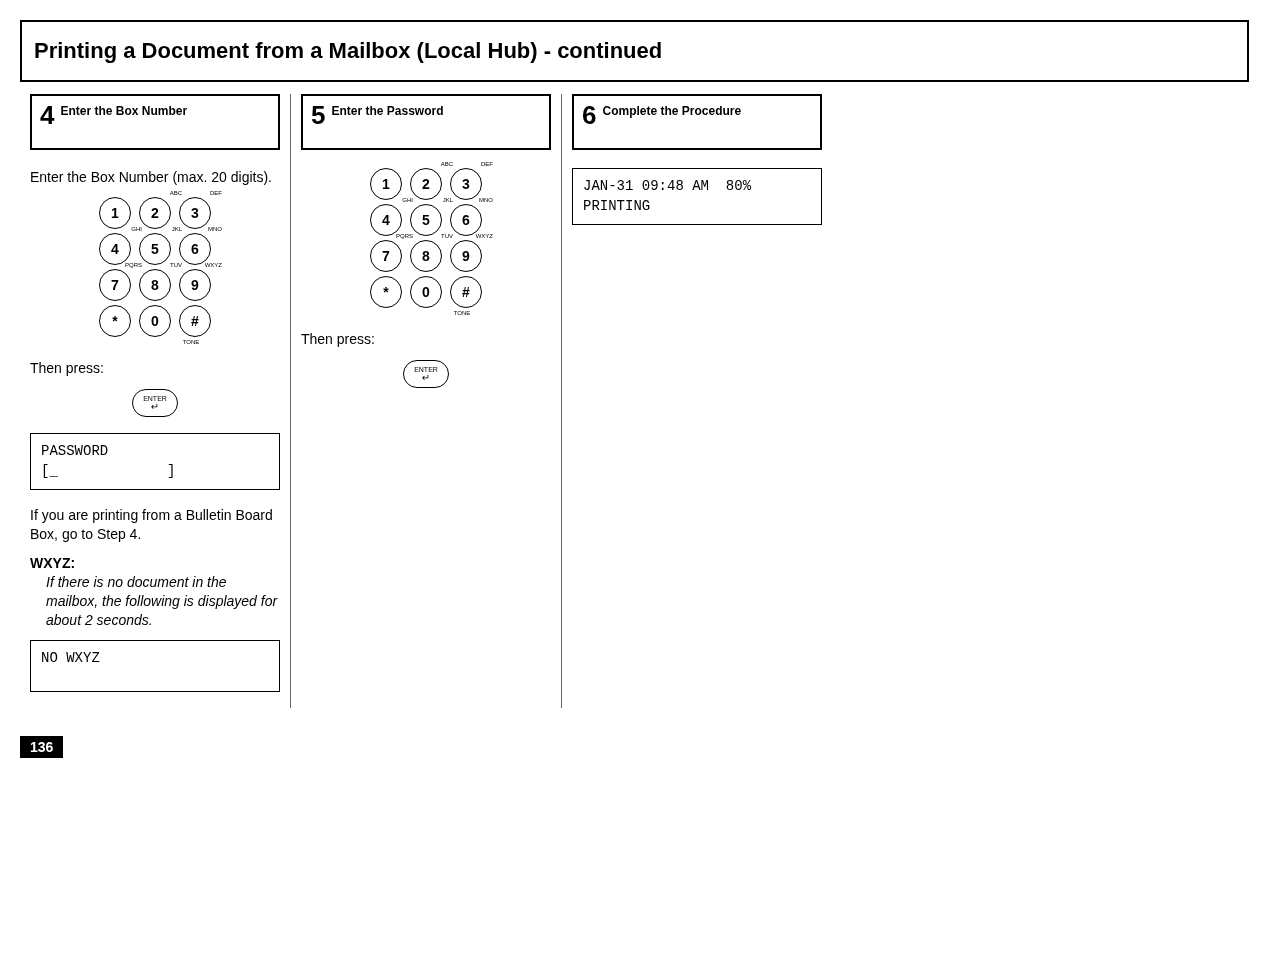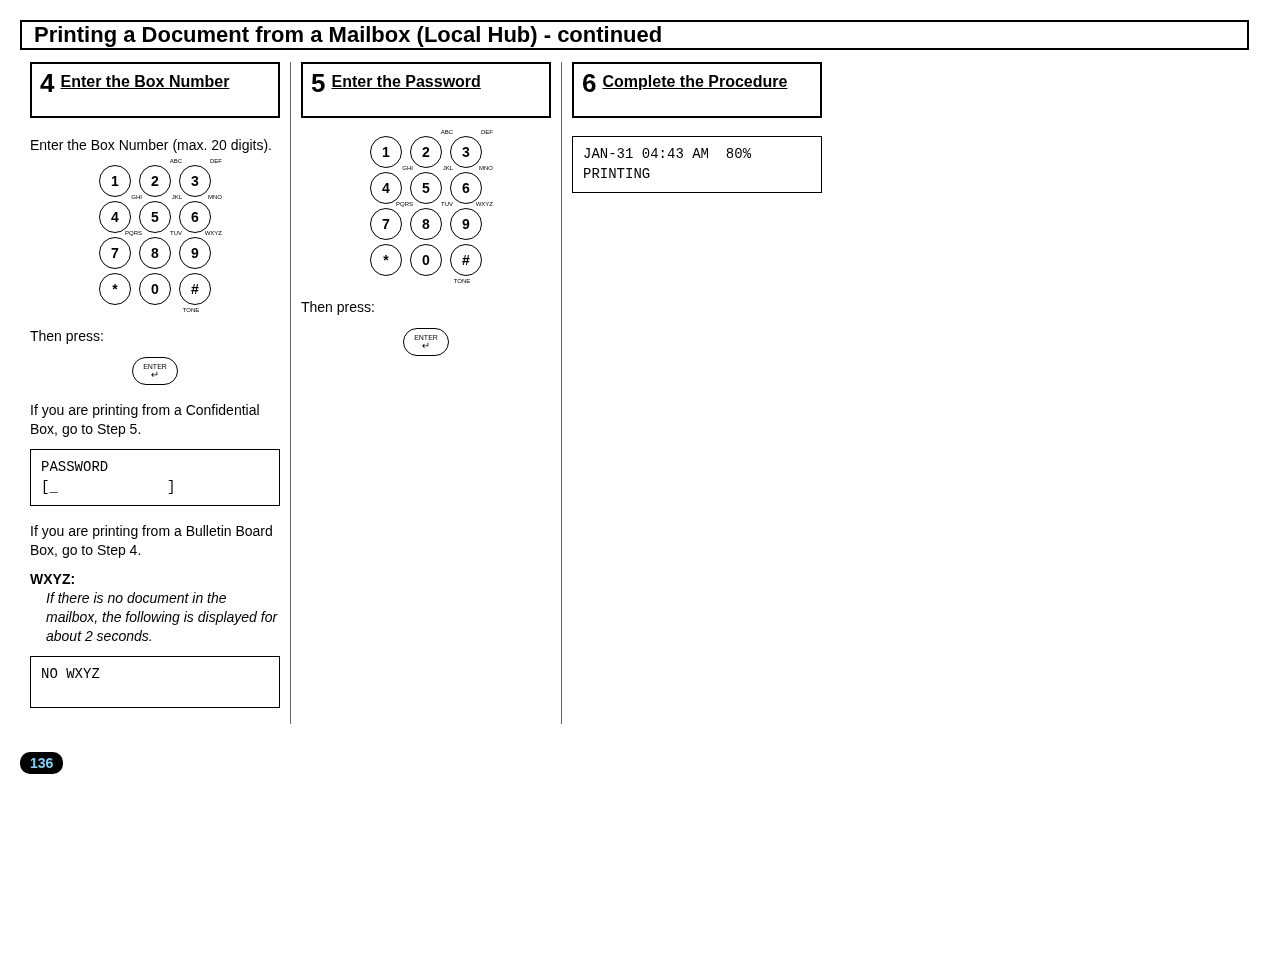--- a/index.html
+++ b/index.html
@@ -3,21 +3,21 @@
 <meta charset="utf-8">
 <style>
   body {
     font-family: Helvetica, Arial, sans-serif;
     font-size: 14px;
     margin: 20px;
     color: #000;
   }
   .page-title-box {
     border: 2px solid #000;
-    padding: 0 12px;
+    padding: 16px 12px;
     margin-bottom: 12px;
   }
   .page-title {
     font-size: 22px;
     font-weight: bold;
   }
   .columns {
     display: flex;
     gap: 0;
   }
@@ -36,25 +36,24 @@
     align-items: flex-start;
     gap: 6px;
     min-height: 38px;
   }
   .step-num {
     font-size: 26px;
     font-weight: 900;
     line-height: 1;
   }
   .step-title {
-    font-size: 16px;
+    font-size: 12px;
     font-weight: bold;
     line-height: 1.2;
     padding-top:2px;
-    text-decoration:underline;
   }
   .body-text {
     font-size: 14px;
     line-height: 1.35;
     margin-bottom: 10px;
   }
   .keypad {
     display: flex;
     flex-direction: column;
     align-items: center;
@@ -112,26 +111,25 @@
     line-height: 1.4;
     margin: 10px 0 16px 0;
     min-height: 34px;
     white-space: pre;
   }
   .note-title { font-weight: bold; }
   .note-body { margin-left: 16px; margin-bottom:10px;font-style:italic;}
   .page-number {
     display:inline-block;
     background:#000;
-    color:#7dd3fc;
+    color:#ffffff;
     font-weight:bold;
     padding:3px 10px;
     margin-top:28px;
     font-size:14px;
-    border-radius:10px;
   }
 </style>
 </head>
 <body>
 
 
 
 <div class="page-title-box">
   <span class="page-title">Printing a Document from a Mailbox (Local Hub) - continued</span>
 </div>
@@ -202,21 +200,20 @@
     </div>
 
     <div class="body-text">Then press:</div>
     <div class="center">
       <span class="enter-key">
         <span>ENTER</span>
           <span class="enter-arrow">↵</span>
       </span>
     </div>
 
-    <div class="body-text">If you are printing from a Confidential Box, go to Step 5.</div>
 
     <div class="lcd"><span>PASSWORD</span>
 <span>[_             ]</span></div>
 
     <div class="body-text">If you are printing from a Bulletin Board Box, go to Step 4.</div>
 
     <div class="body-text">
       <span class="note-title">WXYZ:</span>
       <div class="note-body">If there is no document in the mailbox, the following is displayed for about 2 seconds.</div>
     </div>
@@ -295,21 +292,21 @@
       </span>
     </div>
   </div>
 
   <div class="col">
     <div class="step-header">
       <span class="step-num">6</span>
       <span class="step-title">Complete the Procedure</span>
     </div>
 
-    <div class="lcd"><span>JAN-31 04:43 AM  80%</span>
+    <div class="lcd"><span>JAN-31 09:48 AM  80%</span>
 <span>PRINTING</span></div>
   </div>
 
 </div>
 
 <div class="page-number">136</div>
 
 
 
 

